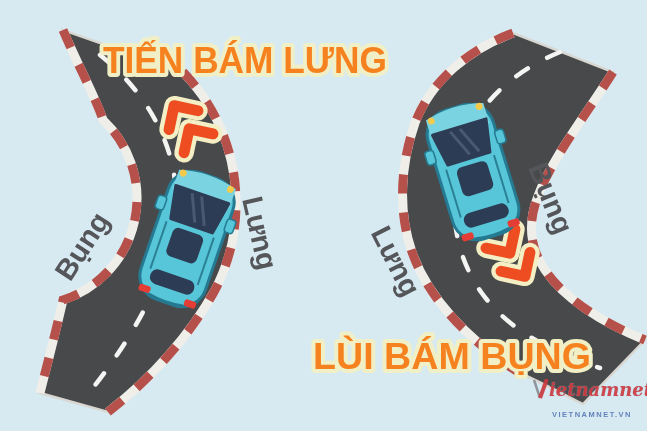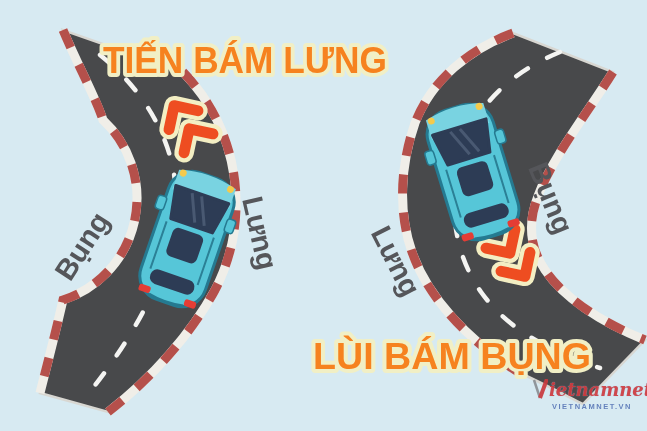--- a/index.html
+++ b/index.html
@@ -29,21 +29,21 @@
     opacity:.92;text-align:center;line-height:1;
   }
   .wm-row{display:flex;align-items:flex-end;justify-content:center;gap:1px;}
   .wm-v{flex:0 0 auto;}
   .wm-brand{
     font-family:"DejaVu Serif","Liberation Serif",serif;
     font-style:italic;font-weight:bold;font-size:18px;color:#cf3b40;
     white-space:nowrap;text-shadow:0 0 1px #9db6d8;
   }
   .wm-site{
-    margin-top:4px;font-size:7.5px;font-weight:bold;letter-spacing:1.5px;
+    margin-top:12px;font-size:7.5px;font-weight:bold;letter-spacing:1.5px;
     color:#5b79b8;white-space:nowrap;
   }
 </style>
 </head>
 <body>
 
 <div class="stage">
   <svg class="canvas" viewBox="0 0 647 431" width="647" height="431">
     <defs>
 

